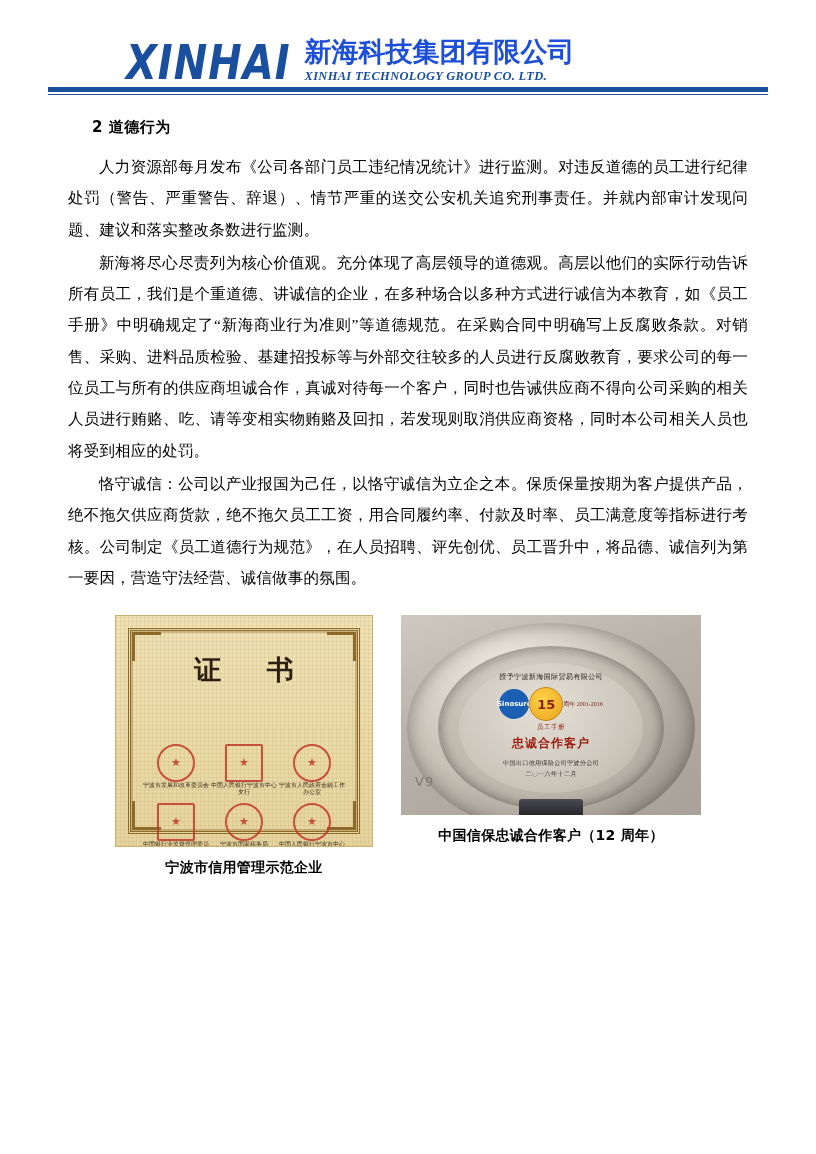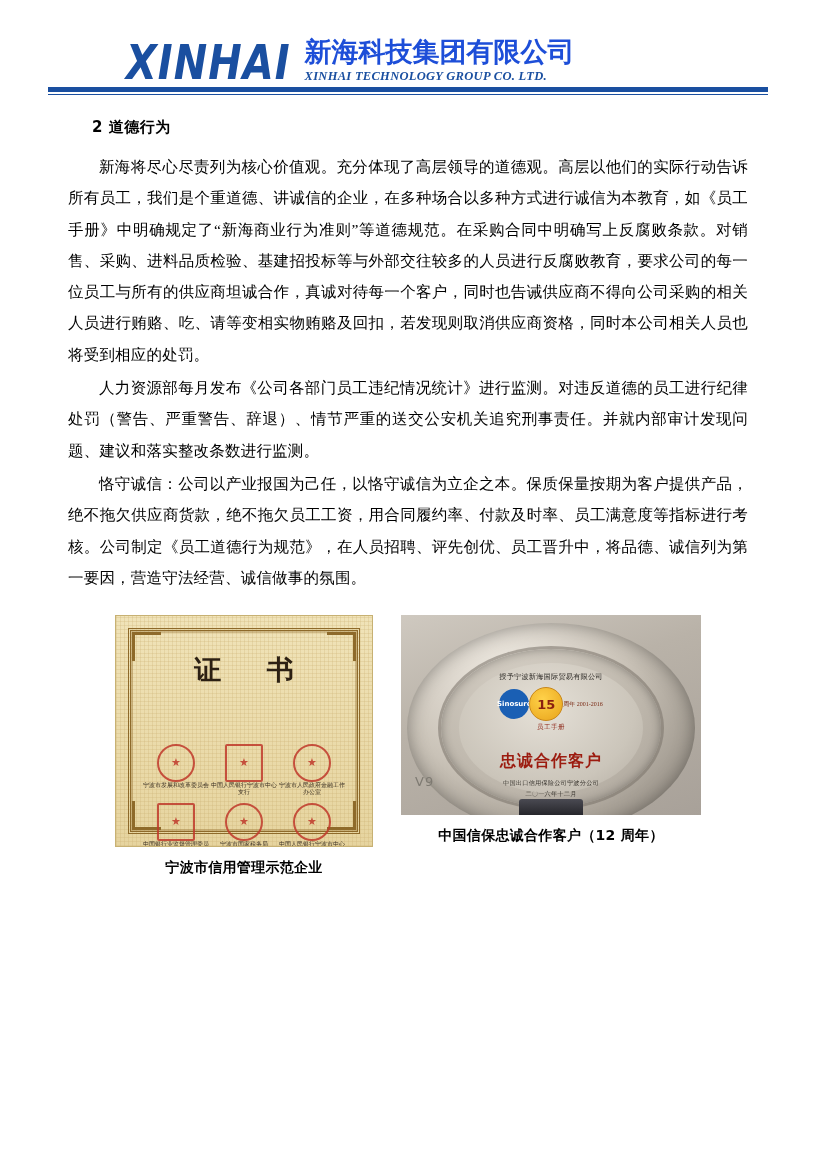--- a/index.html
+++ b/index.html
@@ -321,25 +321,25 @@
   }
   .plaque-cn {
     font-family: "DejaVu Sans", "Liberation Sans", sans-serif;
     font-size: 6.5px;
     color: #8a1f10;
     margin-top: 2px;
     letter-spacing: 0.5px;
   }
   .plaque-main {
     font-family: "DejaVu Sans", "Liberation Sans", sans-serif;
-    font-size: 16px;
+    font-size: 12px;
     font-weight: bold;
     color: #9c1b0f;
     letter-spacing: 1px;
-    margin-top: 19px;
+    margin-top: 3px;
   }
   .plaque-sub {
     font-family: "DejaVu Sans", "Liberation Sans", sans-serif;
     font-size: 6.2px;
     color: #38342e;
     margin-top: 7px;
     letter-spacing: 0.2px;
   }
   .plaque-date {
     font-family: "DejaVu Sans", "Liberation Sans", sans-serif;
@@ -380,22 +380,22 @@
         <span class="logo-en">XINHAI TECHNOLOGY GROUP CO. LTD.</span>
       </span>
     </div>
     <div class="header-rule"></div>
   </div>
 
   <div class="content">
 
     <h2 class="section-title">2 道德行为</h2>
 
+    <p class="para">人力资源部每月发布《公司各部门员工违纪情况统计》进行监测。对违反道德的员工进行纪律处罚（警告、严重警告、辞退）、情节严重的送交公安机关追究刑事责任。并就内部审计发现问题、建议和落实整改条数进行监测。</p>
     <p class="para">新海将尽心尽责列为核心价值观。充分体现了高层领导的道德观。高层以他们的实际行动告诉所有员工，我们是个重道德、讲诚信的企业，在多种场合以多种方式进行诚信为本教育，如《员工手册》中明确规定了“新海商业行为准则”等道德规范。在采购合同中明确写上反腐败条款。对销售、采购、进料品质检验、基建招投标等与外部交往较多的人员进行反腐败教育，要求公司的每一位员工与所有的供应商坦诚合作，真诚对待每一个客户，同时也告诫供应商不得向公司采购的相关人员进行贿赂、吃、请等变相实物贿赂及回扣，若发现则取消供应商资格，同时本公司相关人员也将受到相应的处罚。</p>
-    <p class="para">人力资源部每月发布《公司各部门员工违纪情况统计》进行监测。对违反道德的员工进行纪律处罚（警告、严重警告、辞退）、情节严重的送交公安机关追究刑事责任。并就内部审计发现问题、建议和落实整改条数进行监测。</p>
     <p class="para">恪守诚信：公司以产业报国为己任，以恪守诚信为立企之本。保质保量按期为客户提供产品，绝不拖欠供应商货款，绝不拖欠员工工资，用合同履约率、付款及时率、员工满意度等指标进行考核。公司制定《员工道德行为规范》，在人员招聘、评先创优、员工晋升中，将品德、诚信列为第一要因，营造守法经营、诚信做事的氛围。</p>
 
     <div class="figures">
 
       <div class="figure">
         <div class="cert">
           <div class="cert-bg"></div>
           <div class="cert-frame"></div>
           <div class="cert-corner tl"></div>
           <div class="cert-corner tr"></div>

